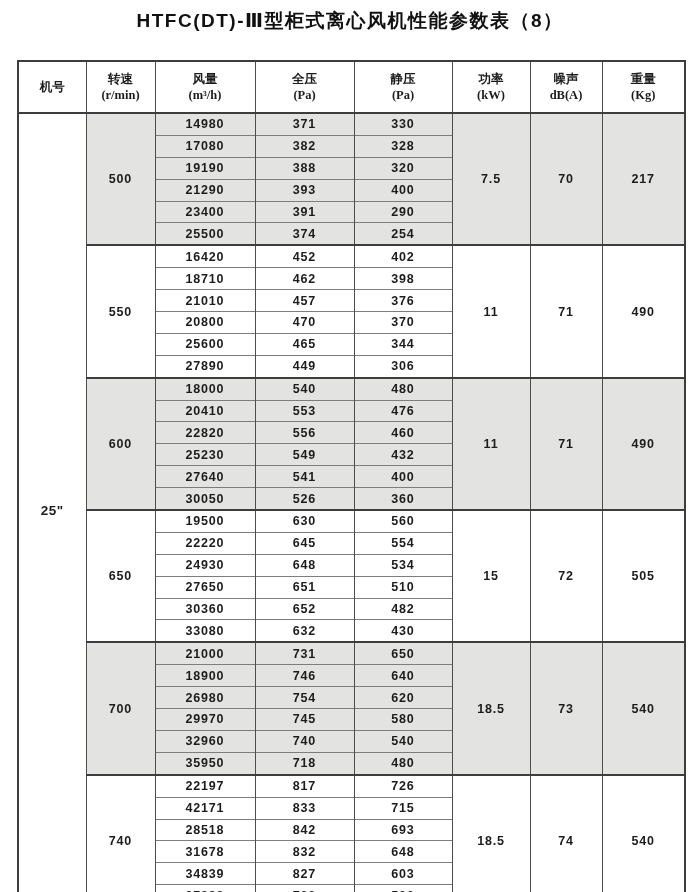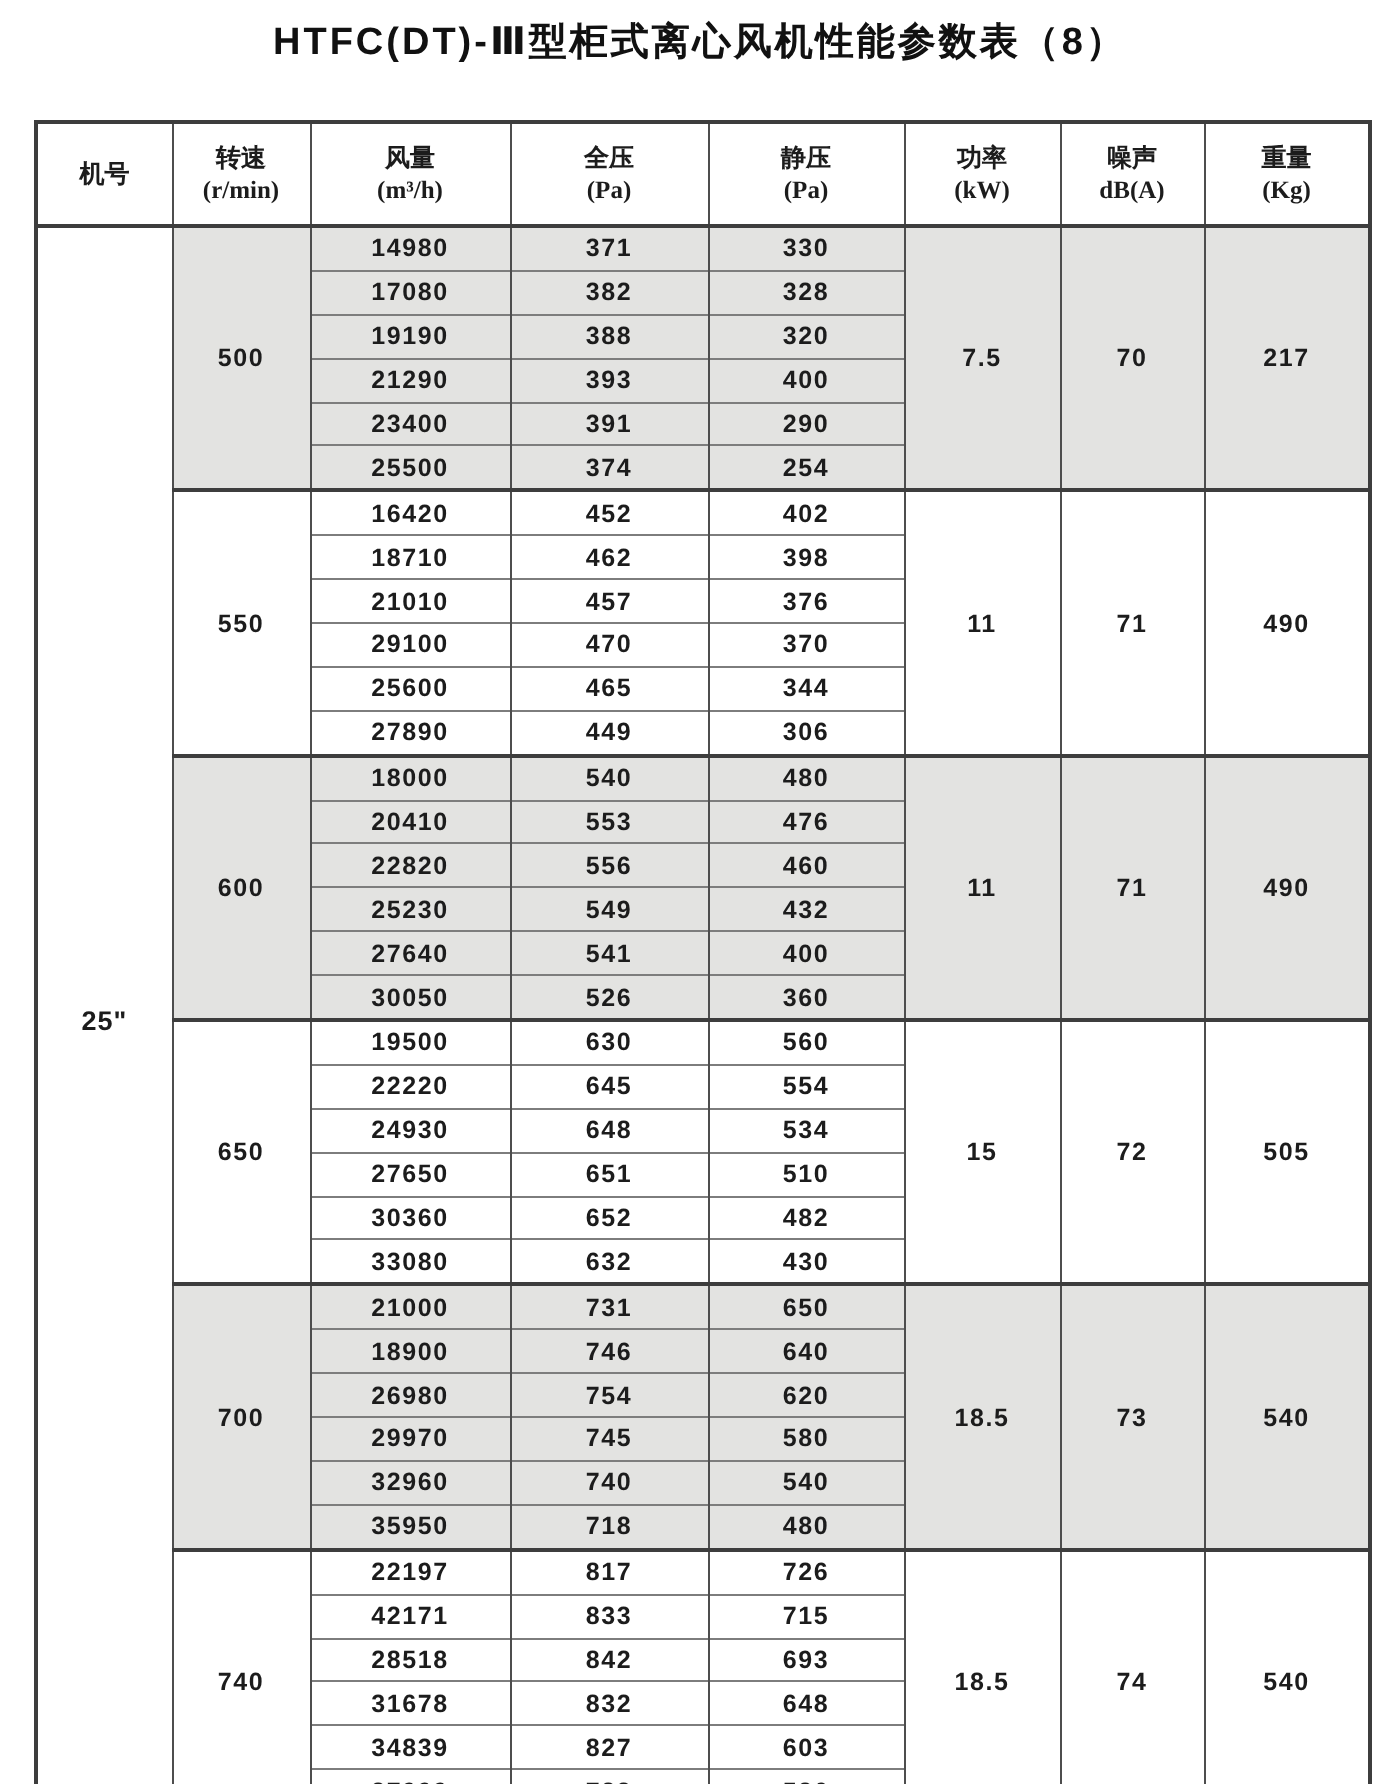--- a/index.html
+++ b/index.html
@@ -161,21 +161,21 @@
         <td>18710</td>
         <td>462</td>
         <td>398</td>
       </tr>
       <tr>
         <td>21010</td>
         <td>457</td>
         <td>376</td>
       </tr>
       <tr>
-        <td>29100</td>
+        <td>20800</td>
         <td>470</td>
         <td>370</td>
       </tr>
       <tr>
         <td>25600</td>
         <td>465</td>
         <td>344</td>
       </tr>
       <tr>
         <td>27890</td>

